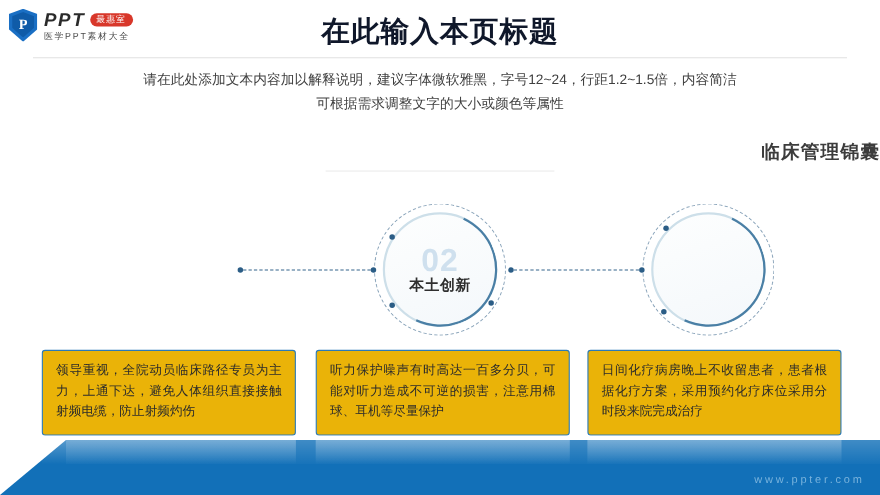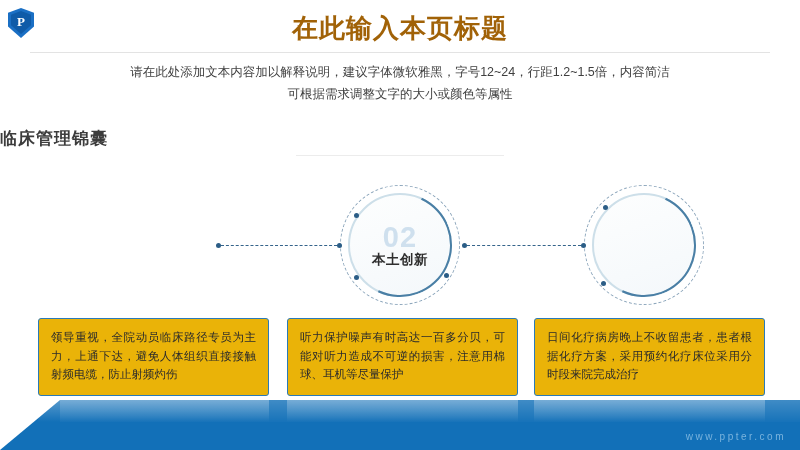--- a/index.html
+++ b/index.html
@@ -96,21 +96,21 @@
 
   
   #page-title {
     position: absolute;
     top: 14px;
     left: 0;
     width: 800px;
     text-align: center;
     font-size: 26px;
     font-weight: bold;
-    color: #a16207;
+    color: #0f172a;
     letter-spacing: 1px;
     line-height: 1.15;
   }
   #title-rule {
     position: absolute;
     top: 52px;
     left: 30px;
     width: 740px;
     height: 1px;
     background: #e3e3e3;
@@ -125,21 +125,21 @@
     color: #3f3f3f;
     line-height: 1.75;
   }
 
   
   #section-heading {
     position: absolute;
     top: 127px;
     left: 0;
     width: 800px;
-    text-align: left;
+    text-align: right;
     font-size: 17px;
     font-weight: bold;
     color: #3c3c3c;
     letter-spacing: 1px;
   }
   #section-rule {
     position: absolute;
     top: 155px;
     left: 296px;
     width: 208px;
@@ -316,20 +316,27 @@
 </head>
 <body>
 
 <div id="logo">
   <div id="shield">
     <div class="sh-outer"></div>
     <div class="sh-inner">
       <span class="sh-letter">P</span>
     </div>
   </div>
+  <div id="logo-text">
+    <div id="logo-row1">
+      <span id="logo-ppt">PPT</span>
+      <span id="logo-badge">最惠室</span>
+    </div>
+    <div id="logo-sub">医学PPT素材大全</div>
+  </div>
 </div>
 
 <div id="page-title">在此输入本页标题</div>
 <div id="title-rule"></div>
 <div id="subtitle">
   <div>请在此处添加文本内容加以解释说明，建议字体微软雅黑，字号12~24，行距1.2~1.5倍，内容简洁</div>
   <div>可根据需求调整文字的大小或颜色等属性</div>
 </div>
 
 <div id="section-heading">临床管理锦囊</div>

